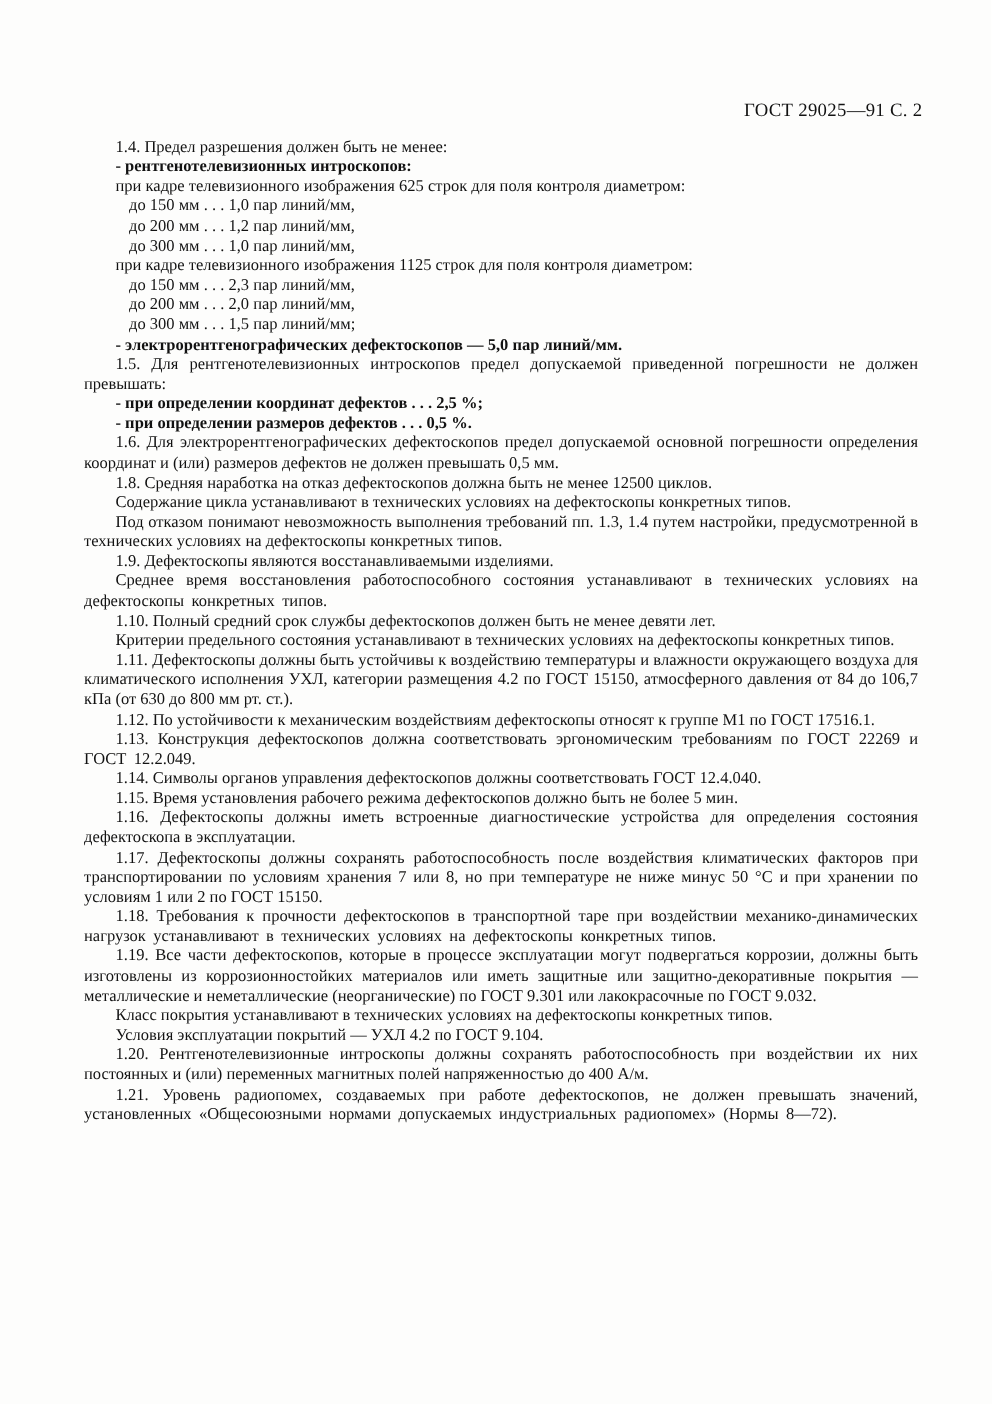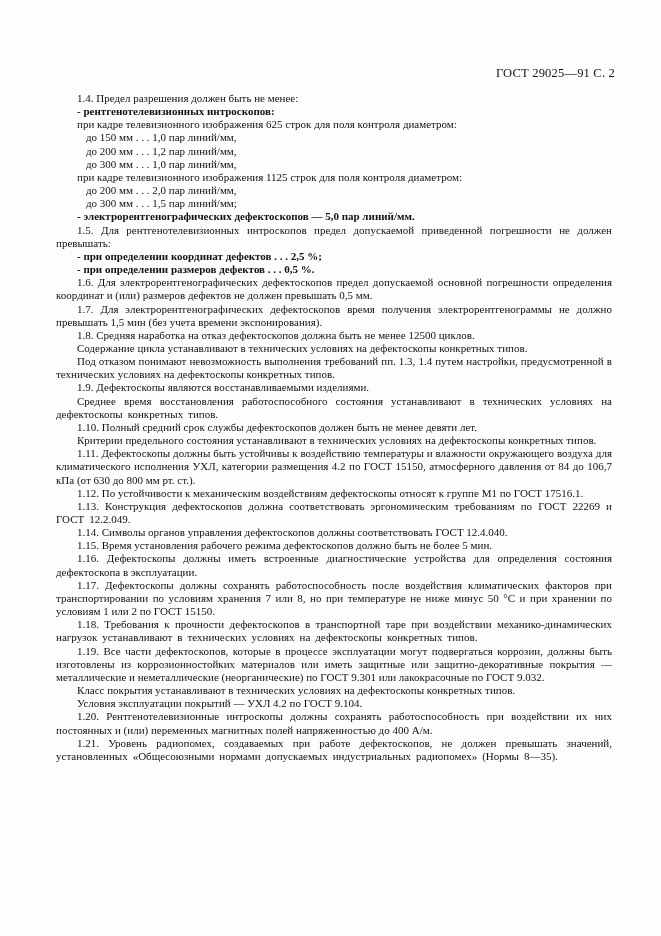--- a/index.html
+++ b/index.html
@@ -61,43 +61,43 @@
   <div class="header">ГОСТ 29025—91 С. 2</div>
 
   <div class="body-block">
       <p class="ind">1.4.  Предел разрешения должен быть не менее:</p>
       <p class="dash">-  рентгенотелевизионных интроскопов:</p>
       <p class="ind">при кадре телевизионного изображения 625 строк для поля контроля диаметром:</p>
       <p class="ind2">до 150 мм . . . 1,0 пар линий/мм,</p>
       <p class="ind2">до 200 мм . . . 1,2 пар линий/мм,</p>
       <p class="ind2">до 300 мм . . . 1,0 пар линий/мм,</p>
       <p class="ind">при кадре телевизионного изображения 1125 строк для поля контроля диаметром:</p>
+      <p class="ind2">до 150 мм . . . 2,3 пар линий/мм,</p>
       <p class="ind2">до 200 мм . . . 2,0 пар линий/мм,</p>
       <p class="ind2">до 300 мм . . . 1,5 пар линий/мм;</p>
       <p class="dash">-  электрорентгенографических дефектоскопов — 5,0 пар линий/мм.</p>
       <p class="ind">1.5.  Для рентгенотелевизионных интроскопов предел допускаемой приведенной погрешности не должен превышать:</p>
       <p class="dash">-  при определении координат дефектов . . . 2,5 %;</p>
       <p class="dash">-  при определении размеров дефектов . . . 0,5 %.</p>
       <p class="ind">1.6.  Для электрорентгенографических дефектоскопов предел допускаемой основной погрешности определения координат и (или) размеров дефектов не должен превышать 0,5 мм.</p>
-      <p class="ind">1.7.  Для электрорентгенографических дефектоскопов время получения электрорентгенограммы не должно превышать 1,5 мин (без учета времени экспонирования).</p>
       <p class="ind">1.8.  Средняя наработка на отказ дефектоскопов должна быть не менее 12500 циклов.</p>
       <p class="ind">Содержание цикла устанавливают в технических условиях на дефектоскопы конкретных типов.</p>
       <p class="ind">Под отказом понимают невозможность выполнения требований пп. 1.3, 1.4 путем настройки, предусмотренной в технических условиях на дефектоскопы конкретных типов.</p>
       <p class="ind">1.9.  Дефектоскопы являются восстанавливаемыми изделиями.</p>
       <p class="ind spaced-wide">Среднее  время  восстановления  работоспособного  состояния  устанавливают  в  технических условиях на дефектоскопы конкретных типов.</p>
       <p class="ind">1.10.  Полный средний срок службы дефектоскопов должен быть не менее девяти лет.</p>
       <p class="ind">Критерии предельного состояния устанавливают в технических условиях на дефектоскопы конкретных типов.</p>
       <p class="ind">1.11.  Дефектоскопы должны быть устойчивы к воздействию температуры и влажности окружающего воздуха для климатического исполнения УХЛ, категории размещения 4.2 по ГОСТ 15150, атмосферного давления от 84 до 106,7 кПа (от 630 до 800 мм рт. ст.).</p>
       <p class="ind">1.12.  По устойчивости к механическим воздействиям дефектоскопы относят к группе М1 по ГОСТ 17516.1.</p>
       <p class="ind spaced-wide">1.13.  Конструкция дефектоскопов должна соответствовать эргономическим требованиям  по ГОСТ 22269 и ГОСТ 12.2.049.</p>
       <p class="ind">1.14.  Символы органов управления дефектоскопов должны соответствовать ГОСТ 12.4.040.</p>
       <p class="ind">1.15.  Время установления рабочего режима дефектоскопов должно быть не более 5 мин.</p>
       <p class="ind">1.16.  Дефектоскопы должны иметь встроенные диагностические устройства для определения состояния дефектоскопа в эксплуатации.</p>
       <p class="ind">1.17.  Дефектоскопы должны сохранять работоспособность после воздействия климатических факторов при транспортировании по условиям хранения 7 или 8, но при температуре не ниже минус 50 °С и при хранении по условиям 1 или 2 по ГОСТ 15150.</p>
       <p class="ind spaced-wide">1.18.  Требования к прочности дефектоскопов в транспортной таре при воздействии механико-динамических нагрузок устанавливают в технических условиях на дефектоскопы  конкретных типов.</p>
       <p class="ind">1.19.  Все части дефектоскопов, которые в процессе эксплуатации могут подвергаться коррозии, должны быть изготовлены из коррозионностойких материалов или иметь защитные или защитно-декоративные покрытия — металлические и неметаллические (неорганические) по ГОСТ 9.301 или лакокрасочные по ГОСТ 9.032.</p>
       <p class="ind">Класс покрытия устанавливают в технических условиях на дефектоскопы конкретных типов.</p>
       <p class="ind">Условия эксплуатации покрытий — УХЛ 4.2 по ГОСТ 9.104.</p>
       <p class="ind">1.20.  Рентгенотелевизионные интроскопы должны сохранять работоспособность при воздействии их них постоянных и (или) переменных магнитных полей напряженностью до 400 А/м.</p>
-      <p class="ind spaced-wide">1.21.  Уровень радиопомех, создаваемых при работе дефектоскопов, не должен превышать значений,  установленных  «Общесоюзными  нормами  допускаемых  индустриальных  радиопомех» (Нормы 8—35).</p>
+      <p class="ind spaced-wide">1.21.  Уровень радиопомех, создаваемых при работе дефектоскопов, не должен превышать значений,  установленных  «Общесоюзными  нормами  допускаемых  индустриальных  радиопомех» (Нормы 8—72).</p>
     </div>
 
 </div>
 
 </body></html>

